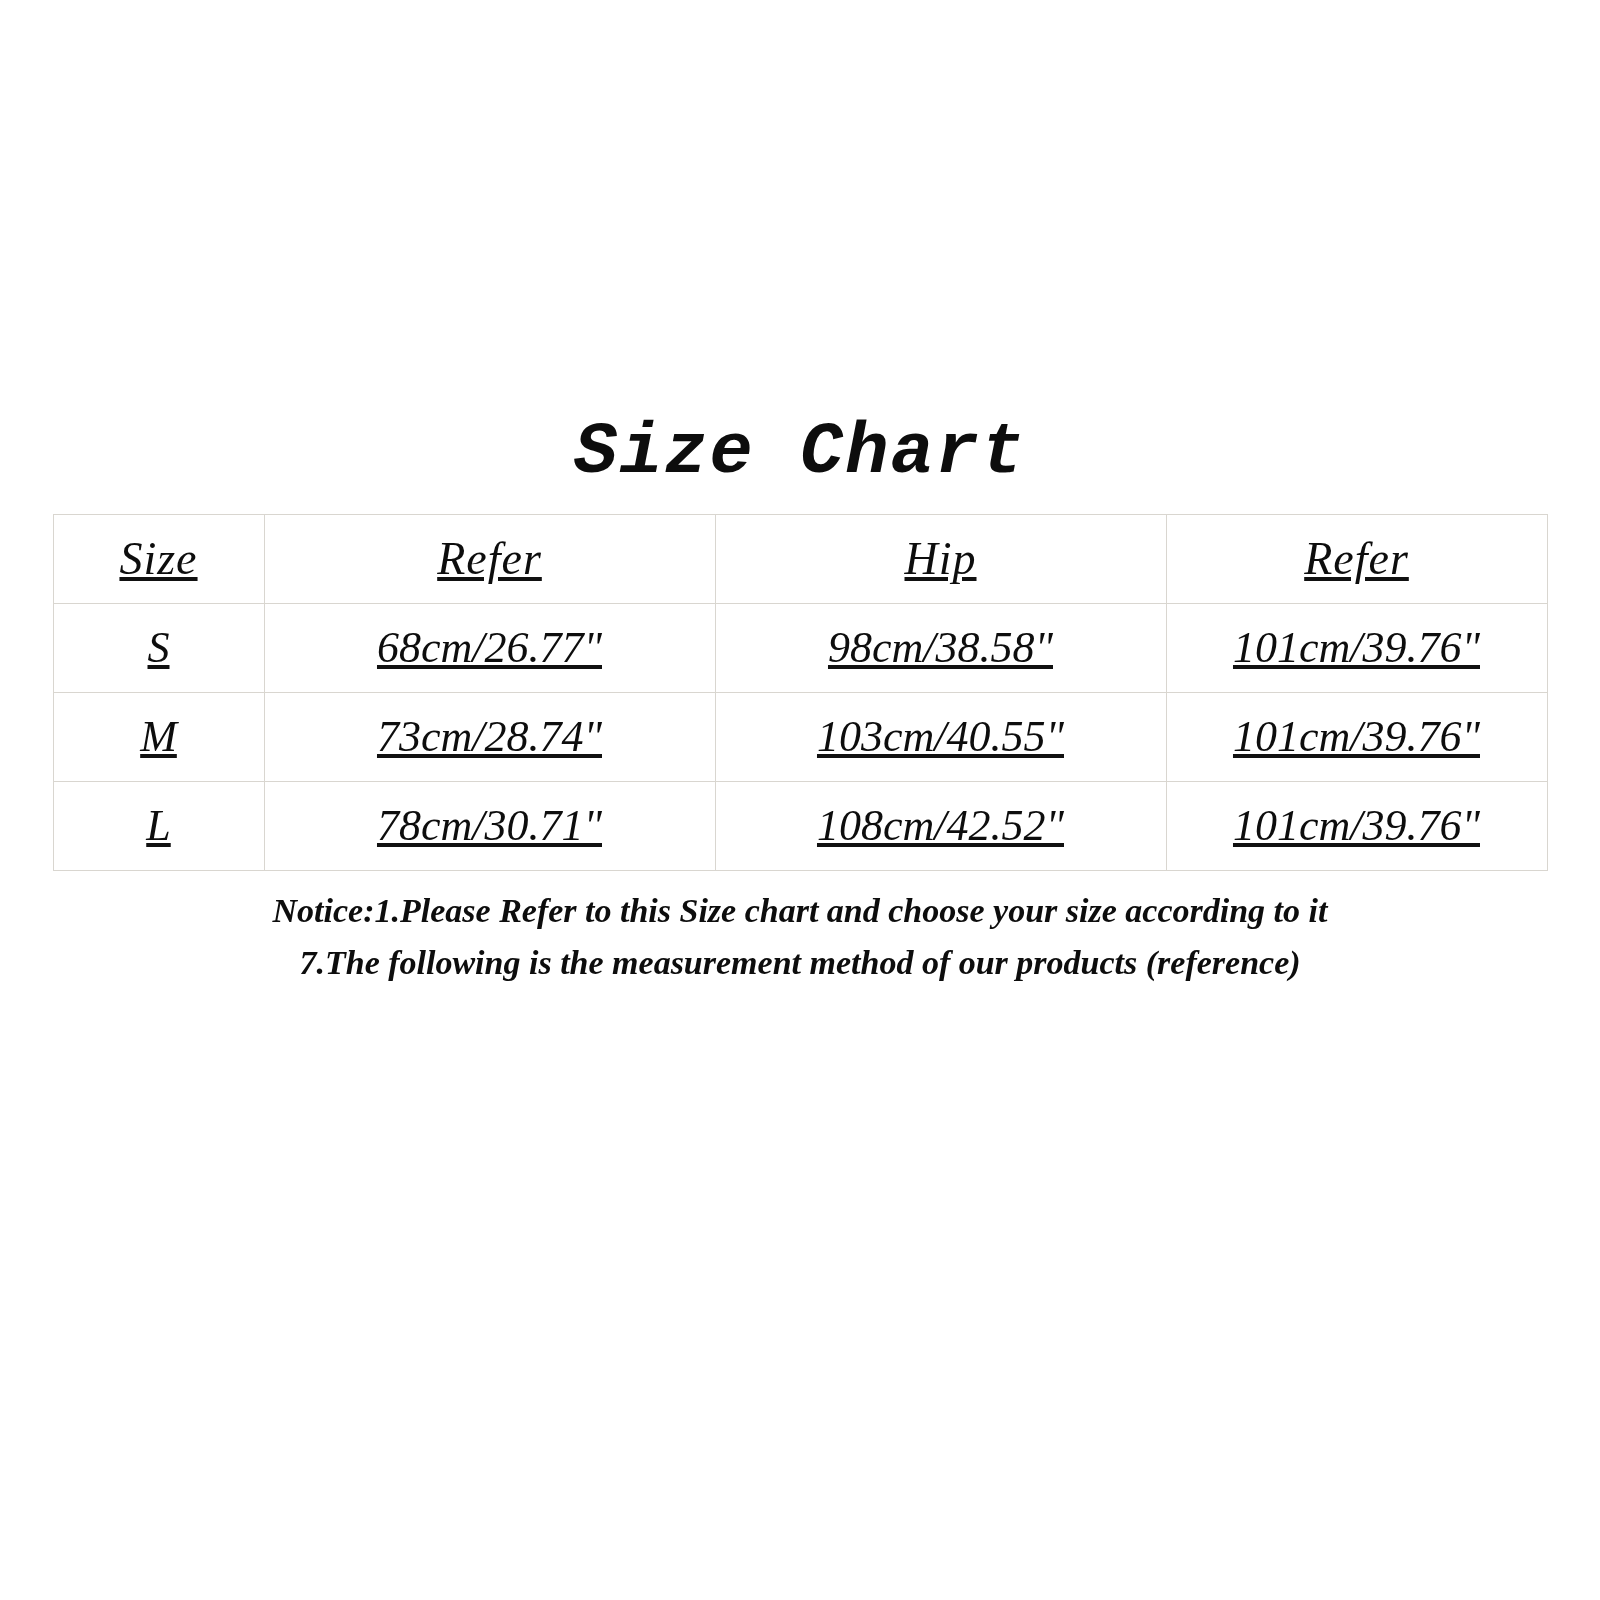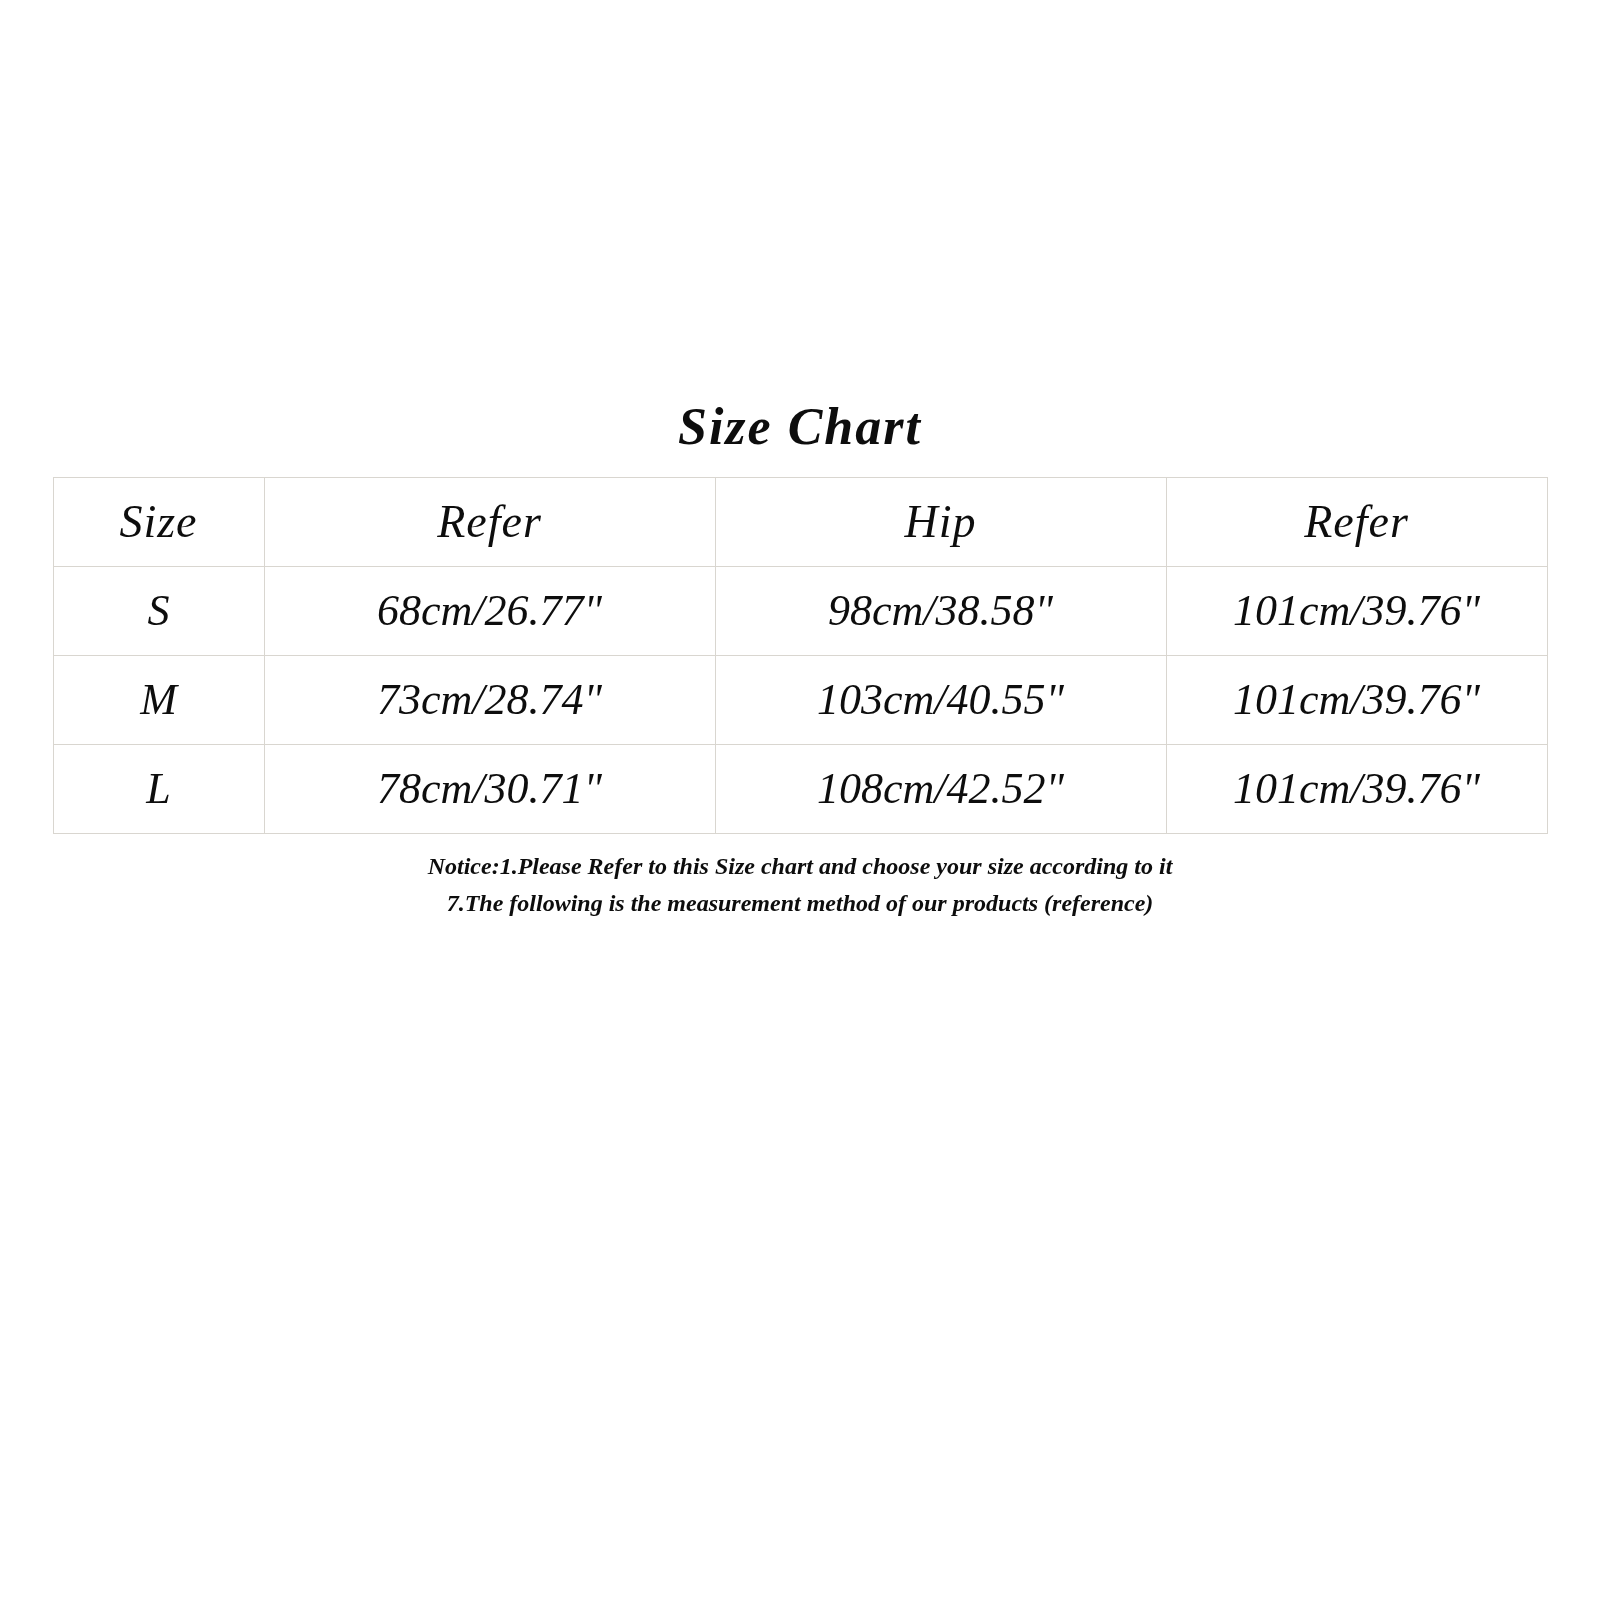--- a/index.html
+++ b/index.html
@@ -21,34 +21,35 @@
     background: #ffffff;
   }
   .chart-wrap {
     position: absolute;
     left: 0;
     top: 400px;
     width: 1600px;
   }
   .chart-title {
     text-align: center;
-    font-family: Liberation Serif, serif;
+    font-family: Liberation Mono, monospace;
     font-style: italic;
     font-weight: bold;
-    font-size: 52px;
+    font-size: 72px;
     letter-spacing: 2px;
     line-height: 1.05;
     color: #0d0d0d;
-    margin: 0 0 22px 0;
+    margin: 16px 0 22px 0;
   }
   table.size-table {
     border-collapse: collapse;
     width: 1490px;
     margin: 0 auto;
     table-layout: fixed;
+    text-decoration: underline;
   }
   table.size-table td {
     border: 1px solid #d9d6d0;
     font-family: "Liberation Serif", serif;
     font-style: italic;
     font-size: 44px;
     text-align: center;
     color: #0d0d0d;
     height: 88px;
     padding: 0;
@@ -67,21 +68,21 @@
   }
   .notice {
     margin: 14px auto 0 auto;
     width: 1400px;
     text-align: center;
   }
   .notice-line {
     font-family: "Liberation Serif", serif;
     font-style: italic;
     font-weight: bold;
-    font-size: 24px;
+    font-size: 34px;
     line-height: 1.55;
     color: #0d0d0d;
     white-space: nowrap;
   }
 </style>
 </head>
 <body>
 
 <div class="page">
   <div class="chart-wrap">

